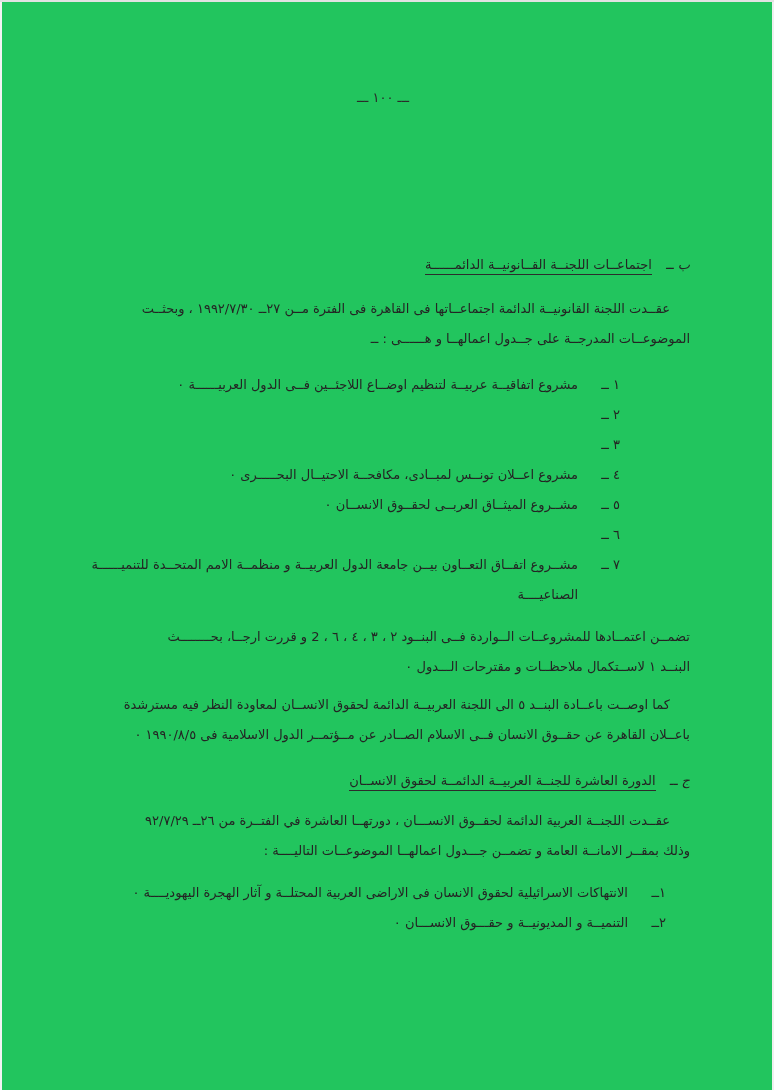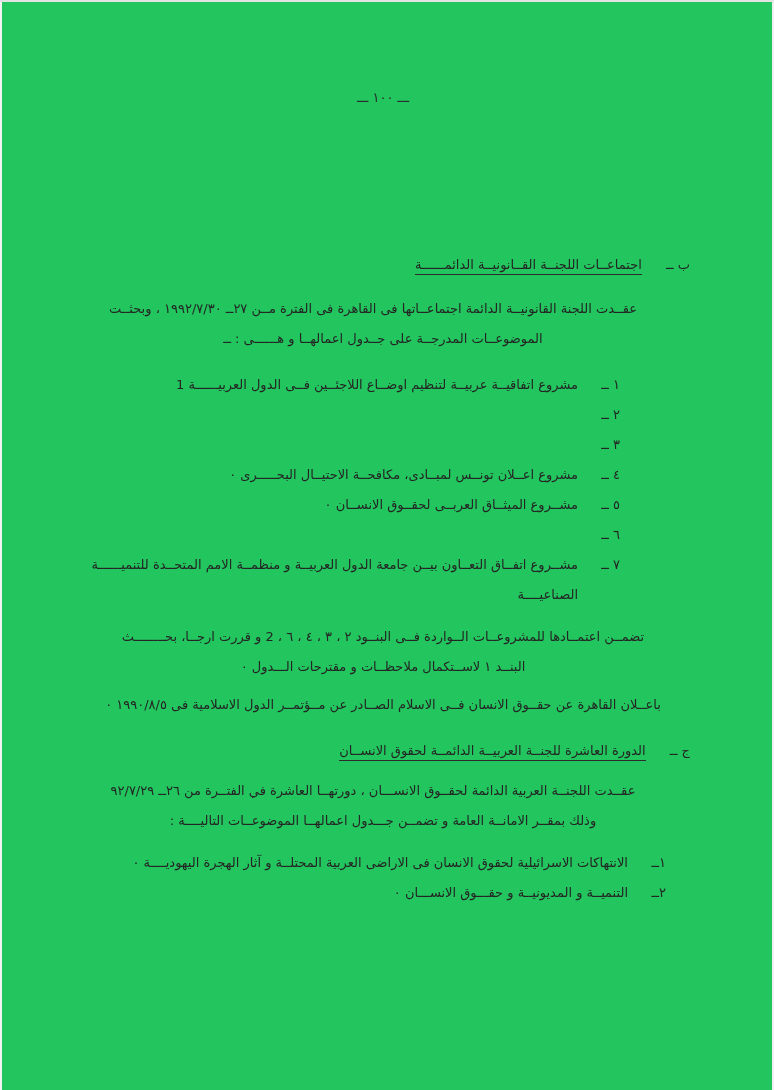--- a/index.html
+++ b/index.html
@@ -20,23 +20,23 @@
     text-align: right;
   }
   .page-number {
     margin-top: 88px;
     text-align: center;
     line-height: 20px;
     letter-spacing: 1px;
     color: #2a2a2a;
   }
   .heading { margin-top: 142px; white-space: nowrap; }
-  .h-prefix { margin-left: 20px; }
+  .h-prefix { margin-left: 10px; font-style: italic; }
   .h-text { border-bottom: 1.4px solid #2c2c2c; padding-bottom: 2px; }
-  .para .line { white-space: nowrap; text-align: center; }
+  .para .line { white-space: nowrap; }
   .indent1 { padding-right: 20px; }
   .intro-b { margin-top: 14px; }
   .list-b { margin-top: 16px; }
   .list-item { display: flex; gap: 12px; white-space: nowrap; }
   .list-b .list-item { padding-right: 70px; }
   .list-b .num { min-width: 30px; }
   .cont-line { padding-right: 112px; white-space: nowrap; }
   .para1 { margin-top: 12px; }
   .para2 { margin-top: 8px; }
   .heading-c { margin-top: 16px; }
@@ -59,21 +59,21 @@
     </div>
 
     <div class="para intro-b">
       <div class="line indent1">عقــدت اللجنة القانونيــة الدائمة اجتماعــاتها فى القاهرة فى الفترة مــن ٢٧ــ ١٩٩٢/٧/٣٠ ، وبحثــت</div>
       <div class="line">الموضوعــات المدرجــة على جــدول اعمالهــا و هــــــى : ــ</div>
     </div>
 
     <div class="list list-b">
       <div class="list-item">
         <span class="num">١ ــ</span>
-        <span class="txt">مشروع اتفاقيــة عربيــة لتنظيم اوضــاع اللاجئــين فــى الدول العربيــــــة 1</span>
+        <span class="txt">مشروع اتفاقيــة عربيــة لتنظيم اوضــاع اللاجئــين فــى الدول العربيــــــة ٠</span>
       </div>
       <div class="list-item">
         <span class="num">٢ ــ</span>
       </div>
       <div class="list-item">
         <span class="num">٣ ــ</span>
       </div>
       <div class="list-item">
         <span class="num">٤ ــ</span>
         <span class="txt">مشروع اعــلان تونــس لمبــادى،  مكافحــة الاحتيــال البحـــــرى ٠</span>
@@ -91,20 +91,21 @@
       </div>
       <div class="cont-line">الصناعيــــة</div>
     </div>
 
     <div class="para para1">
       <div class="line">تضمــن اعتمــادها للمشروعــات الــواردة فــى البنــود ٢ ، ٣ ، ٤ ، ٦ ، 2 و قررت ارجــا، بحــــــــث</div>
       <div class="line">البنــد ١   لاســتكمال  ملاحظــات  و مقترحات الـــدول ٠</div>
     </div>
 
     <div class="para para2">
+      <div class="line indent1">كما اوصــت باعــادة البنــد  ٥   الى اللجنة العربيــة الدائمة لحقوق الانســان لمعاودة النظر فيه مسترشدة</div>
       <div class="line">باعــلان القاهرة عن حقــوق الانسان فــى الاسلام الصــادر عن مــؤتمــر الدول الاسلامية فى ١٩٩٠/٨/٥ ٠</div>
     </div>
 
     <div class="heading heading-c">
       <span class="h-prefix">ج ــ</span>
       <span class="h-text">الدورة العاشرة للجنــة العربيــة الدائمــة لحقوق الانســان</span>
     </div>
 
     <div class="para intro-c">
       <div class="line indent1">عقــدت اللجنــة العربية الدائمة لحقــوق الانســـان ،  دورتهــا العاشرة في الفتــرة من ٢٦ــ ٩٢/٧/٢٩</div>

